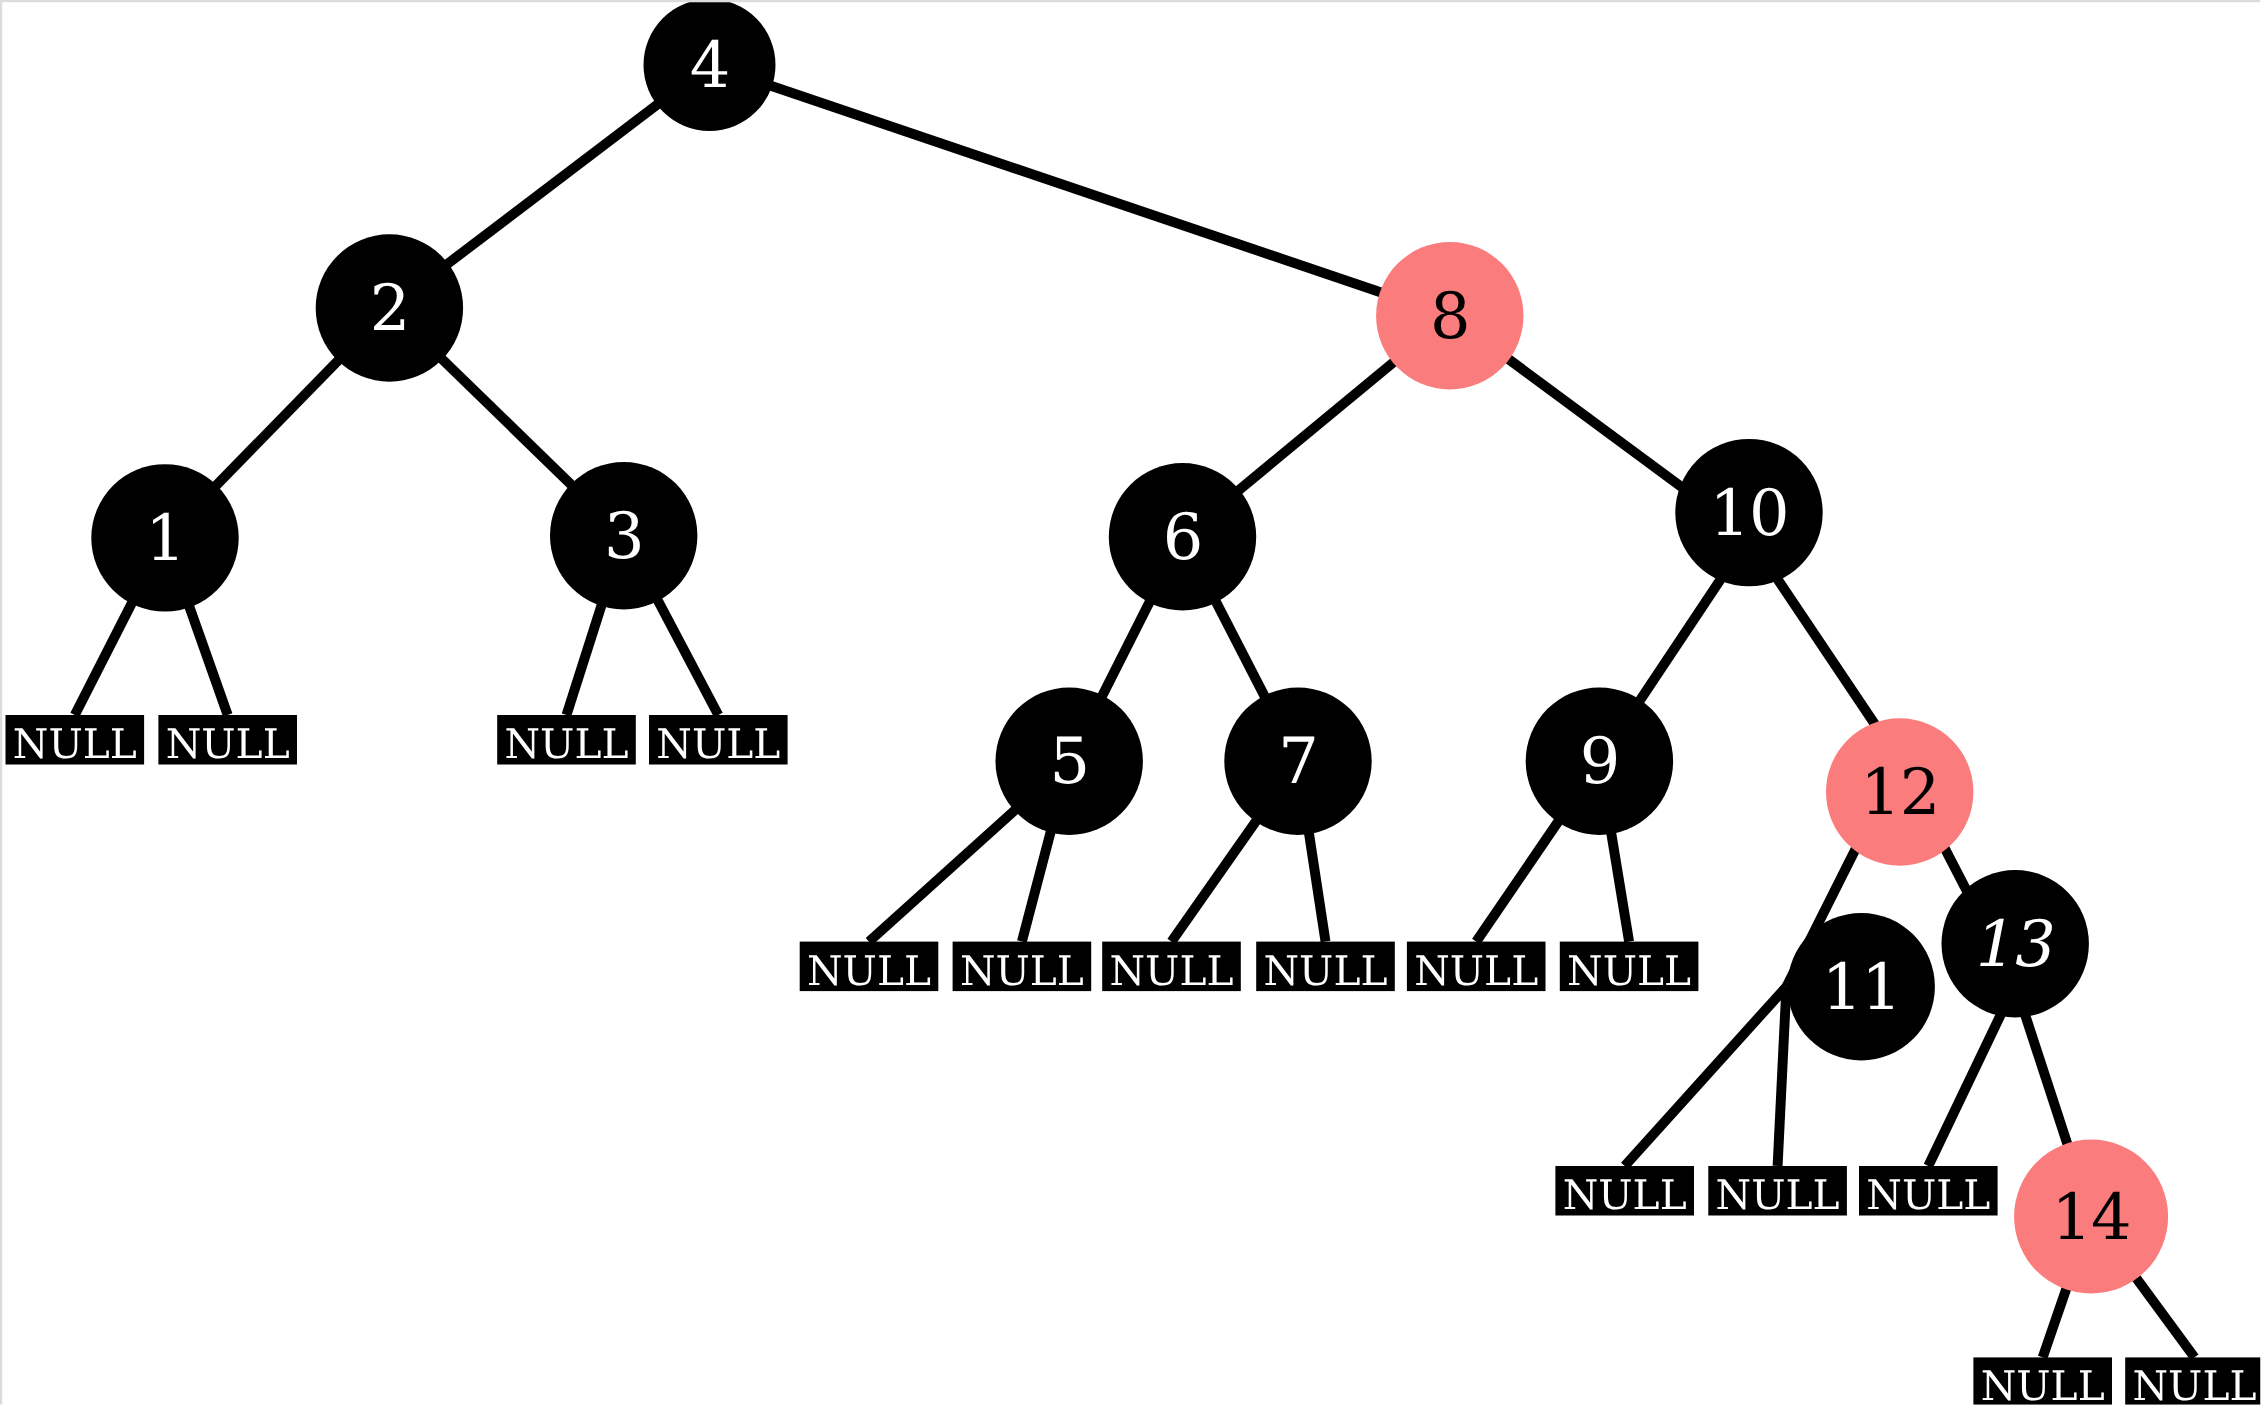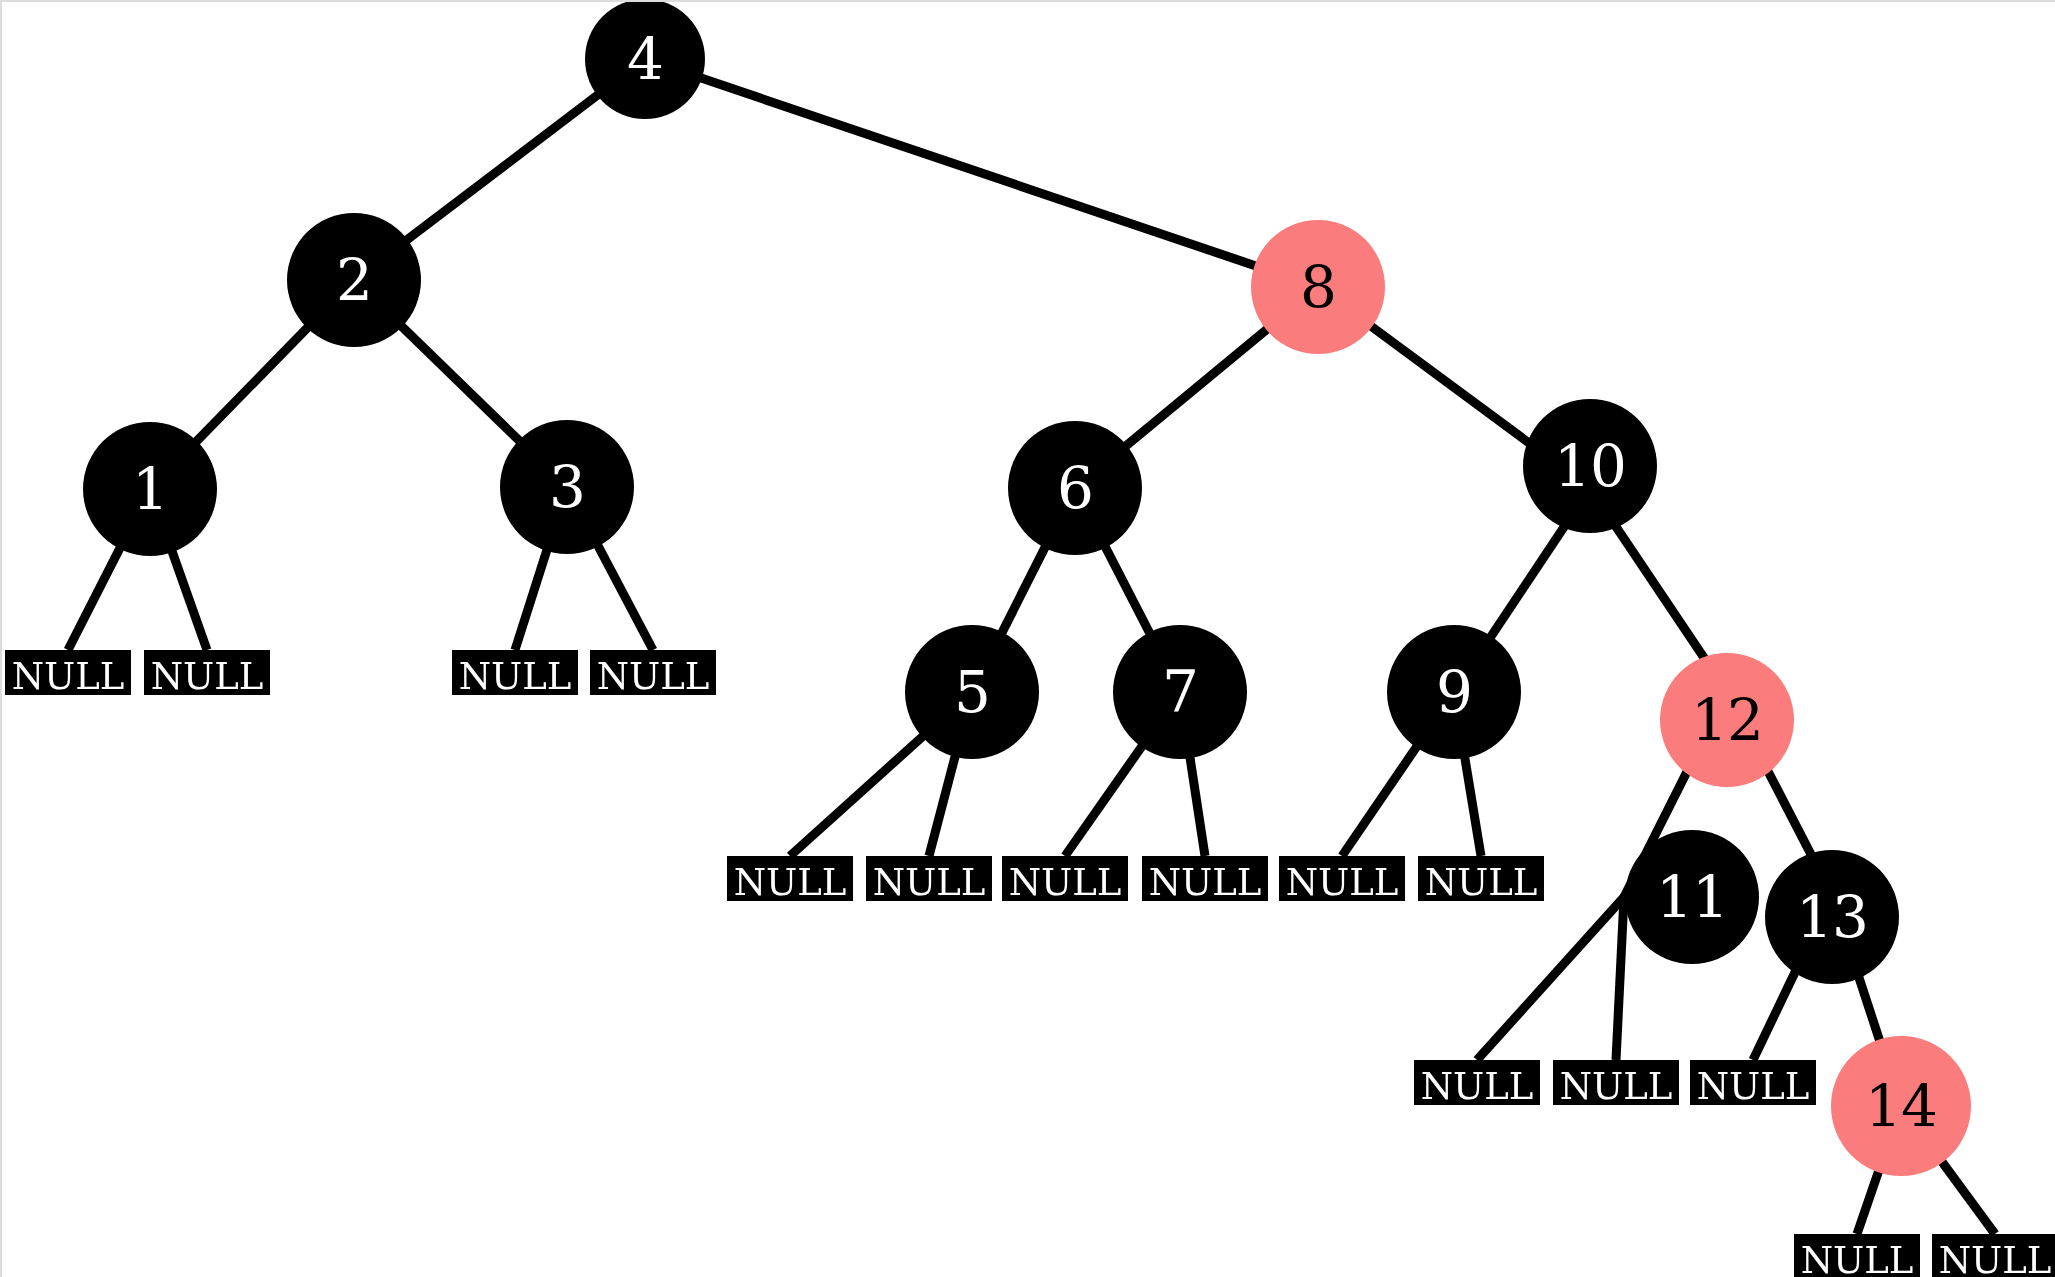--- a/index.html
+++ b/index.html
@@ -125,21 +125,21 @@
       </div>
       <div class="node node-black" style="left: 1385px; top: 623px; width: 134px; height: 134px;">
         <span class="node-label">9</span>
       </div>
       <div class="node node-red" style="left: 1658px; top: 651px; width: 134px; height: 134px; align-items: center;">
         <span class="node-label">12</span>
       </div>
       <div class="node node-black" style="left: 1623px; top: 828px; width: 134px; height: 134px;">
         <span class="node-label">11</span>
       </div>
-      <div class="node node-black" style="left: 1763px; top: 848px; width: 134px; height: 134px;">
+      <div class="node node-black" style="left: 1763px; top: 789px; width: 134px; height: 134px; font-style: italic;">
         <span class="node-label">13</span>
       </div>
       <div class="node node-red" style="left: 1829px; top: 1034px; width: 140px; height: 140px; justify-content: center;">
         <span class="node-label">14</span>
       </div>
     </div>
   <div id="null-layer">
       <div class="nullbox" style="left: 3px; top: 648px; width: 126px; height: 45px;">
         <span>NULL</span>
       </div>

